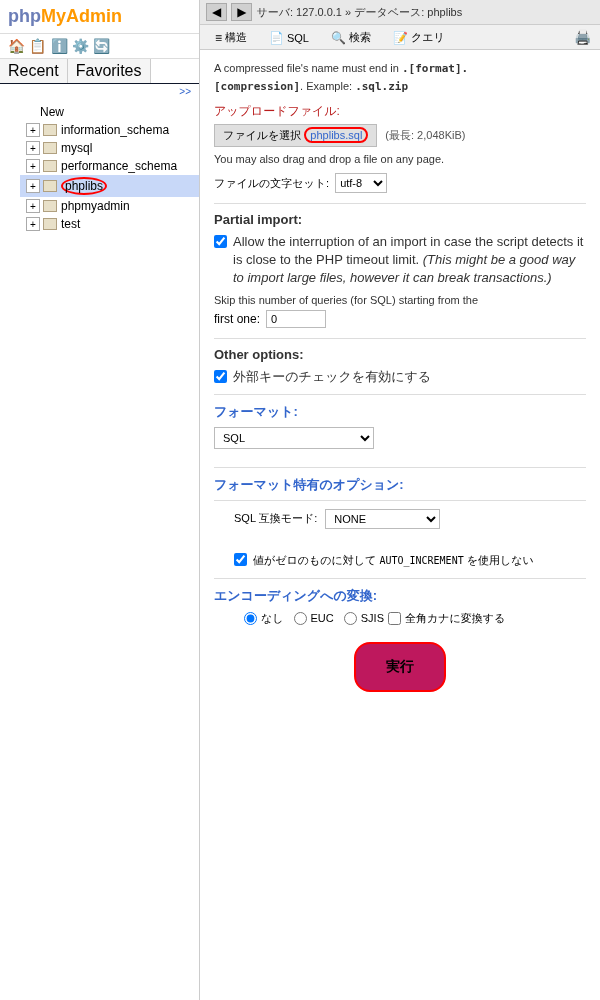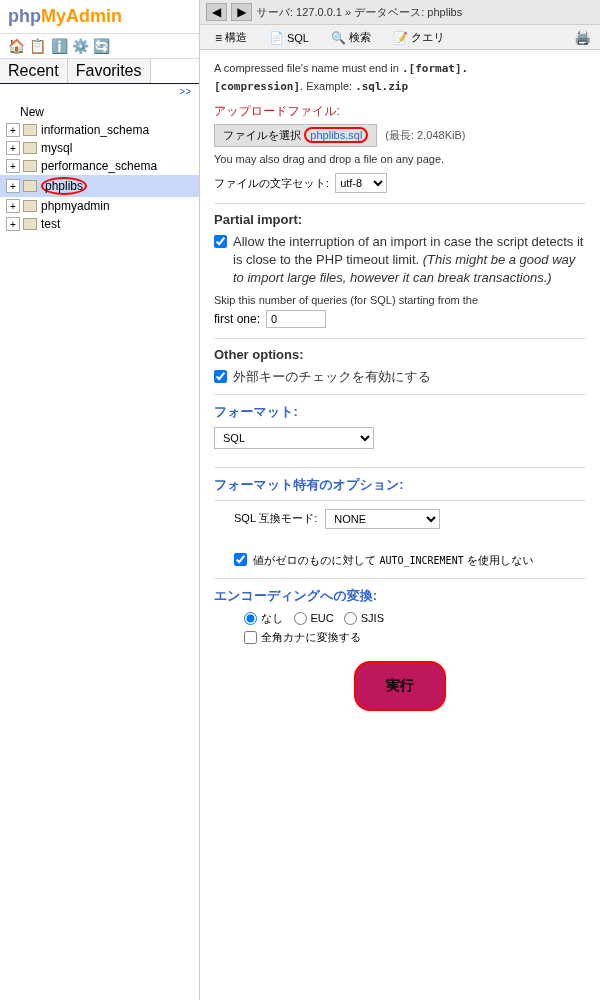--- a/index.html
+++ b/index.html
@@ -53,20 +53,21 @@
       justify-content: flex-end;
       padding: 2px 8px;
       font-size: 11px;
     }
     .sidebar-link-row a { color: #36c; text-decoration: none; font-size: 10px; }
 
     .db-tree {
       padding: 4px 0;
       overflow-y: auto;
       flex: 1;
+      margin-left: 20px;
     }
     .db-item {
       display: flex;
       align-items: center;
       padding: 2px 6px;
       cursor: pointer;
       font-size: 12px;
       white-space: nowrap;
     }
     .db-item.selected { background: #c8d8f8; }
@@ -223,21 +224,21 @@
       width: 115px;
       border: 1px solid #bbb;
       padding: 2px 4px;
       font-size: 11px;
       background: #fff;
     }
 
     .auto-inc-row { display: flex; align-items: flex-start; gap: 6px; margin-bottom: 10px; padding-left: 20px; margin-top: 24px; }
     .auto-inc-text { font-size: 11px; }
     .mono-small { font-family: monospace; font-size: 10px; }
-    .radio-group { display: flex; flex-direction: column; gap: 4px; padding-left: 30px; }
+    .radio-group { display: flex; flex-direction: row; gap: 4px; padding-left: 30px; }
     .radio-row { display: flex; align-items: center; gap: 10px; font-size: 11px; }
     .radio-row label { display: flex; align-items: center; gap: 4px; cursor: pointer; }
 
     .execute-section { display: flex; justify-content: center; padding: 16px 0; }
     .execute-btn {
       background: #be185d;
       border: 2px solid red;
       border-radius: 16px;
       padding: 14px 30px;
       font-size: 14px;

